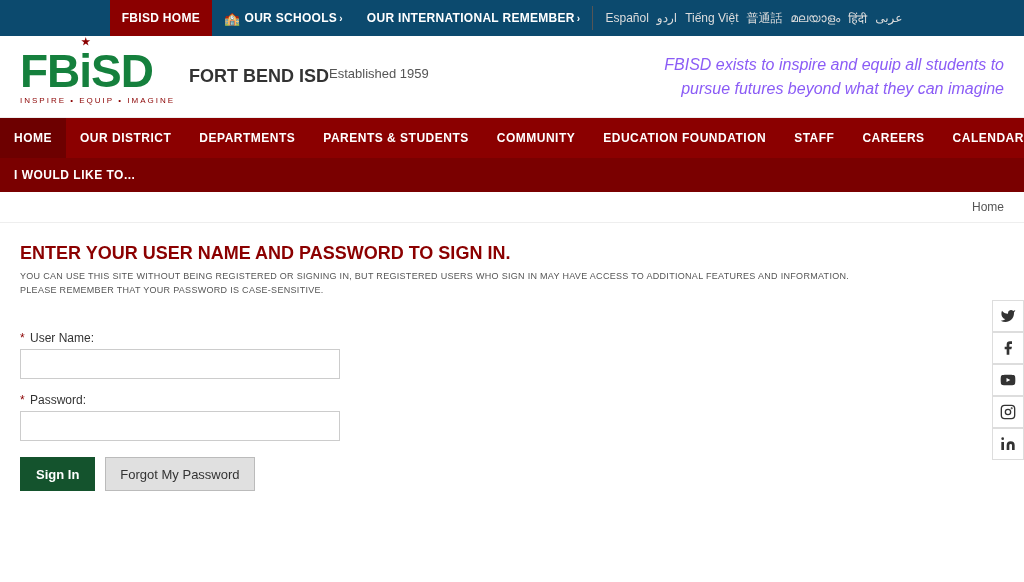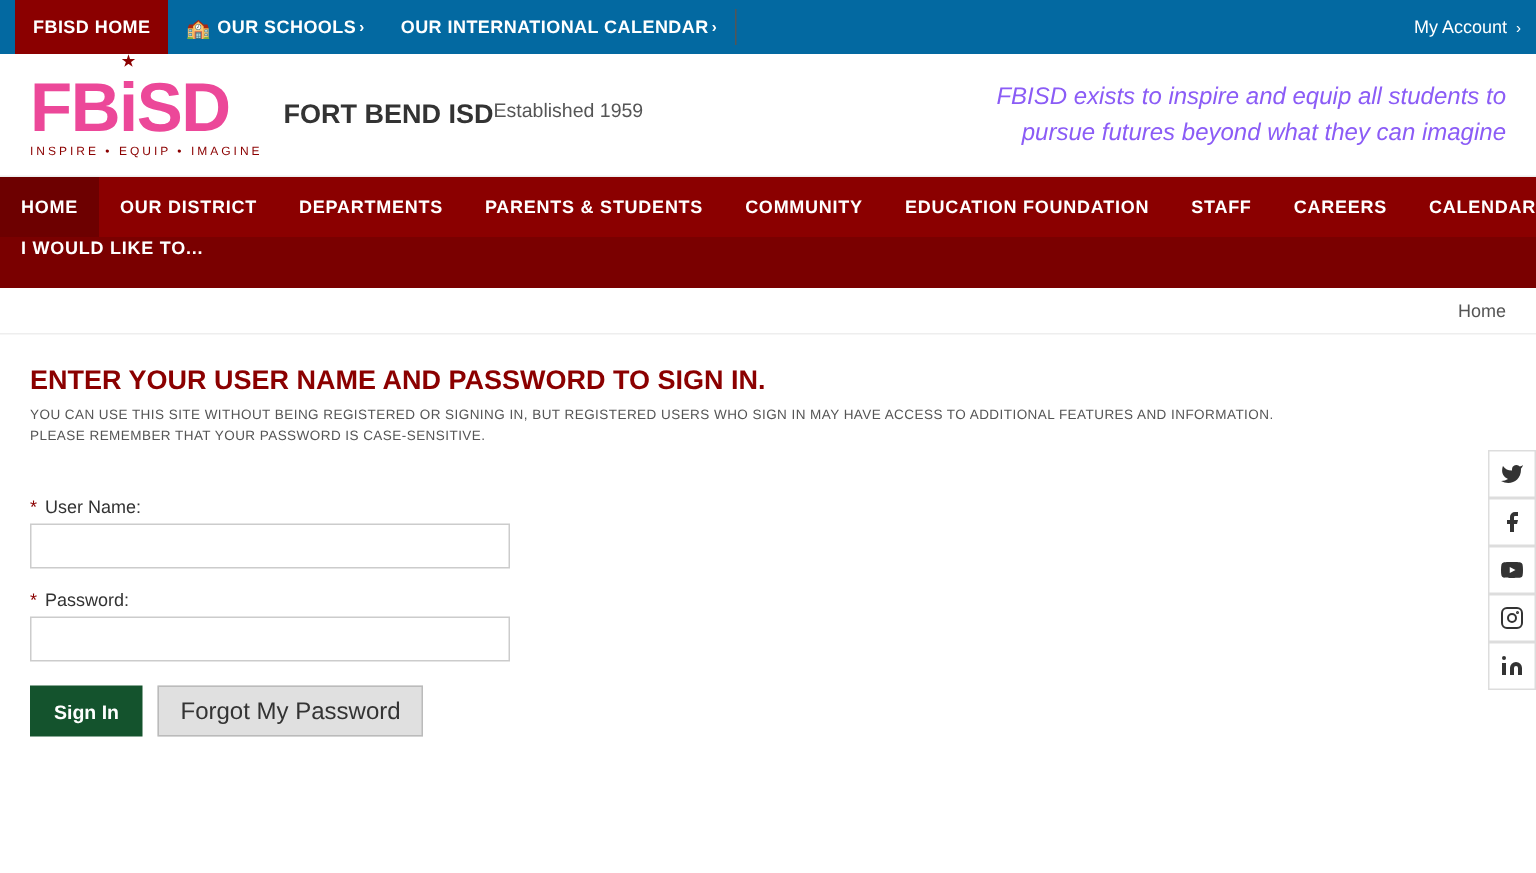--- a/index.html
+++ b/index.html
@@ -1,26 +1,27 @@
 <!DOCTYPE html>
 <html><head>
   <meta charset="utf-8">
   <style>
     * { margin: 0; padding: 0; box-sizing: border-box; }
     body { font-family: Arial, sans-serif; background: #fff; width: 1024px; overflow-x: hidden; }
 
     
     .top-bar {
-      background: #0369a1;
+      background: #0c4a6e;
       color: #fff;
       display: flex;
       align-items: center;
       height: 36px;
       padding: 0 10px;
       font-size: 12px;
+      flex-direction: column;
     }
     .top-bar-left { display: flex; align-items: center; gap: 0; }
     .top-bar-item {
       padding: 0 12px;
       height: 36px;
       display: flex;
       align-items: center;
       cursor: pointer;
       white-space: nowrap;
       font-size: 12px;
@@ -43,21 +44,21 @@
       align-items: center;
       padding: 12px 20px;
       background: #fff;
       border-bottom: 1px solid #eee;
       min-height: 80px;
     }
     .logo-section { display: flex; align-items: center; gap: 14px; }
     .logo-text {
       font-size: 46px;
       font-weight: bold;
-      color: #ec4899;
+      color: #15803d;
       line-height: 1;
       letter-spacing: -1px;
       position: relative;
     }
     .logo-text span.i-dot {
       position: relative;
     }
     .logo-text span.i-dot::after {
       content: '★';
       position: absolute;
@@ -108,21 +109,21 @@
       text-transform: uppercase;
     }
     .nav-item.active { background: #6d0000; }
     .nav-spacer { flex: 1; }
 
     
     .sub-nav {
       background: #7a0000;
       height: 34px;
       display: flex;
-      align-items: flex-start;
+      align-items: center;
       padding: 0 14px;
     }
     .sub-nav-item {
       color: #fff;
       font-size: 12px;
       font-weight: bold;
       cursor: pointer;
       text-transform: uppercase;
       letter-spacing: 0.5px;
     }
@@ -198,21 +199,21 @@
       font-size: 13px;
       font-weight: bold;
       cursor: pointer;
       height: 34px;
     }
     .btn-forgot {
       background: #e0e0e0;
       color: #333;
       border: 1px solid #bbb;
       padding: 8px 14px;
-      font-size: 16px;
+      font-size: 13px;
       cursor: pointer;
       height: 34px;
     }
 
     
     .right-sidebar {
       position: fixed;
       right: 0;
       top: 300px;
       display: flex;
@@ -241,24 +242,33 @@
 
 <div class="top-bar">
   <div class="top-bar-left">
     <div class="top-bar-item active">FBISD HOME</div>
     <div class="top-bar-item">
       <span class="school-icon">🏫</span>
       <span>OUR SCHOOLS</span>
       <span class="chevron-right">›</span>
     </div>
     <div class="top-bar-item">
-      <span>OUR INTERNATIONAL CALENDAR</span>
+      <span>OUR INTERNATIONAL REMEMBER</span>
       <span class="chevron-right">›</span>
     </div>
     <div class="top-bar-divider"></div>
+    <div class="top-bar-languages">
+      <span class="top-bar-lang">Español</span>
+      <span class="top-bar-lang">اردو</span>
+      <span class="top-bar-lang">Tiếng Việt</span>
+      <span class="top-bar-lang">普通話</span>
+      <span class="top-bar-lang">മലയാളം</span>
+      <span class="top-bar-lang">हिंदी</span>
+      <span class="top-bar-lang">عربی</span>
+    </div>
   </div>
   <div class="top-bar-spacer"></div>
   <div class="top-bar-account">
     <span>My Account</span>
     <span class="chevron-right">›</span>
   </div>
 </div>
 
 <div class="header">
   <div class="logo-section">

